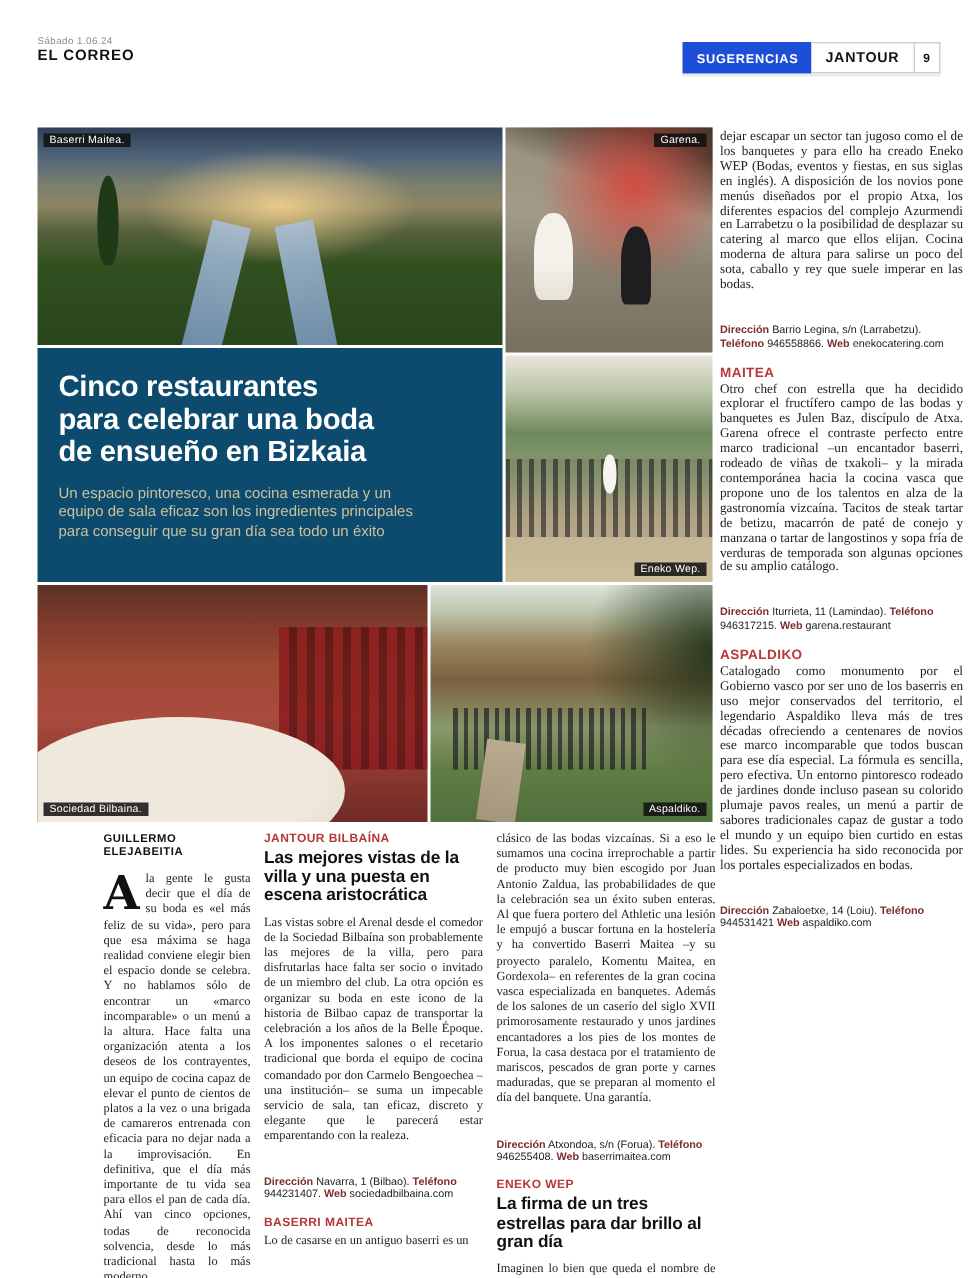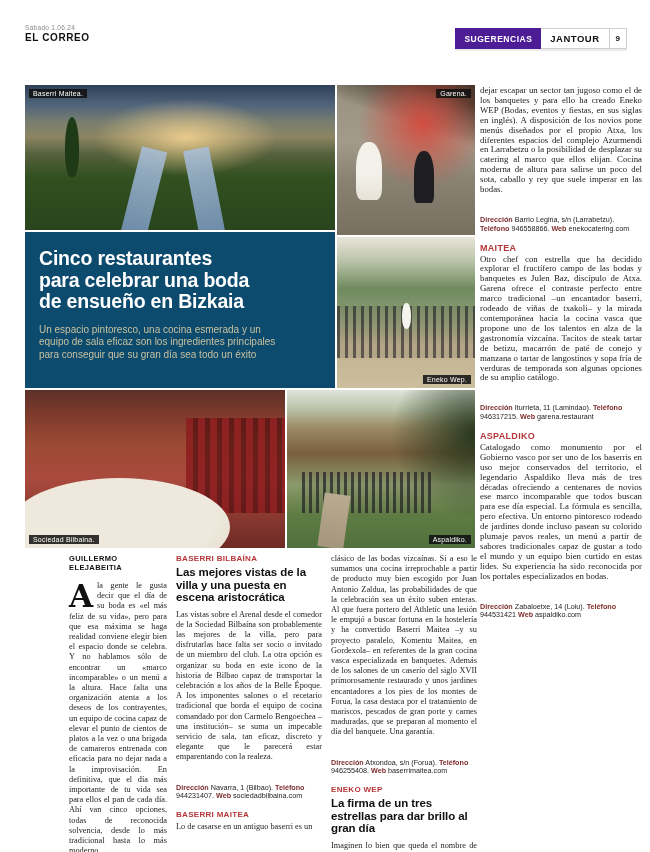--- a/index.html
+++ b/index.html
@@ -5,21 +5,21 @@
   html,body{margin:0;padding:0;background:#e8e8e8;}
   #page{position:relative;width:650px;height:852px;background:#ffffff;overflow:hidden;
         font-family:"Liberation Serif",serif;color:#1a1a1a;}
 
   
   .masthead-left{position:absolute;left:25px;top:24px;font-family:"Liberation Sans",sans-serif;}
   .mh-date{font-size:6.5px;color:#8a8a8a;letter-spacing:.3px;}
   .mh-paper{font-size:10px;font-weight:bold;letter-spacing:.6px;color:#111;margin-top:1px;}
   .masthead-right{position:absolute;right:23px;top:28px;display:flex;align-items:stretch;
         font-family:"Liberation Sans",sans-serif;box-shadow:0 2px 0 rgba(0,0,0,.08);}
-  .tab-red{background:#4c1d95;color:#fff;font-weight:bold;font-size:8.5px;letter-spacing:.5px;
+  .tab-red{background:#1d4ed8;color:#fff;font-weight:bold;font-size:8.5px;letter-spacing:.5px;
         padding:4px 9px;display:flex;align-items:center;}
   .tab-plain{background:#fff;border:1px solid #cfcfcf;border-left:none;color:#111;font-weight:bold;
         font-size:9.5px;letter-spacing:.5px;padding:4px 9px;display:flex;align-items:center;}
   .tab-page{background:#fff;border:1px solid #cfcfcf;border-left:none;color:#111;font-weight:bold;
         font-size:8px;padding:4px 6px;display:flex;align-items:center;}
 
   
   .collage{position:absolute;left:25px;top:85px;width:450px;height:463px;}
   .tile{position:absolute;overflow:hidden;}
   .ph1{left:0;top:0;width:310px;height:145px;
@@ -184,21 +184,21 @@
 
   <div class="bottom">
 
     <div class="col col1">
       <p class="byline">GUILLERMO ELEJABEITIA</p>
       <p class="btxt"><span class="dropcap">A</span><span> la gente le gusta decir que el día de su boda es «el más feliz de su vida», pero para que esa máxima se haga realidad conviene elegir bien el espacio donde se celebra. Y no hablamos sólo de encontrar un «marco incomparable» o un menú a la altura. Hace falta una organización atenta a los deseos de los contrayentes, un equipo de cocina capaz de elevar el punto de cientos de platos a la vez o una brigada de camareros entrenada con eficacia para no dejar nada a la improvisación. En definitiva, que el día más importante de tu vida sea para ellos el pan de cada día. Ahí van cinco opciones, todas de reconocida solvencia, desde lo más tradicional hasta lo más moderno.</span></p>
     </div>
 
     <div class="col">
       <div class="sec">
-        <p class="kicker">BASERRI BILBAÍNA</p>
+        <p class="kicker">JANTOUR BILBAÍNA</p>
         <p class="headline">Las mejores vistas de la villa y una puesta en escena aristocrática</p>
         <p class="btxt">Las vistas sobre el Arenal desde el comedor de la Sociedad Bilbaína son probablemente las mejores de la villa, pero para disfrutarlas hace falta ser socio o invitado de un miembro del club. La otra opción es organizar su boda en este icono de la historia de Bilbao capaz de transportar la celebración a los años de la Belle Époque. A los imponentes salones o el recetario tradicional que borda el equipo de cocina comandado por don Carmelo Bengoechea –una institución– se suma un impecable servicio de sala, tan eficaz, discreto y elegante que le parecerá estar emparentando con la realeza.</p>
         <p class="dir">
           <span class="dl">Dirección</span><span class="dv"> Navarra, 1 (Bilbao). </span><span class="dl">Teléfono</span><span class="dv"> 944231407. </span><span class="dl">Web</span><span class="dv"> sociedadbilbaina.com</span>
         </p>
       </div>
       <div class="sec">
         <p class="kicker">BASERRI MAITEA</p>
         <p class="btxt">Lo de casarse en un antiguo baserri es un</p>
       </div>

